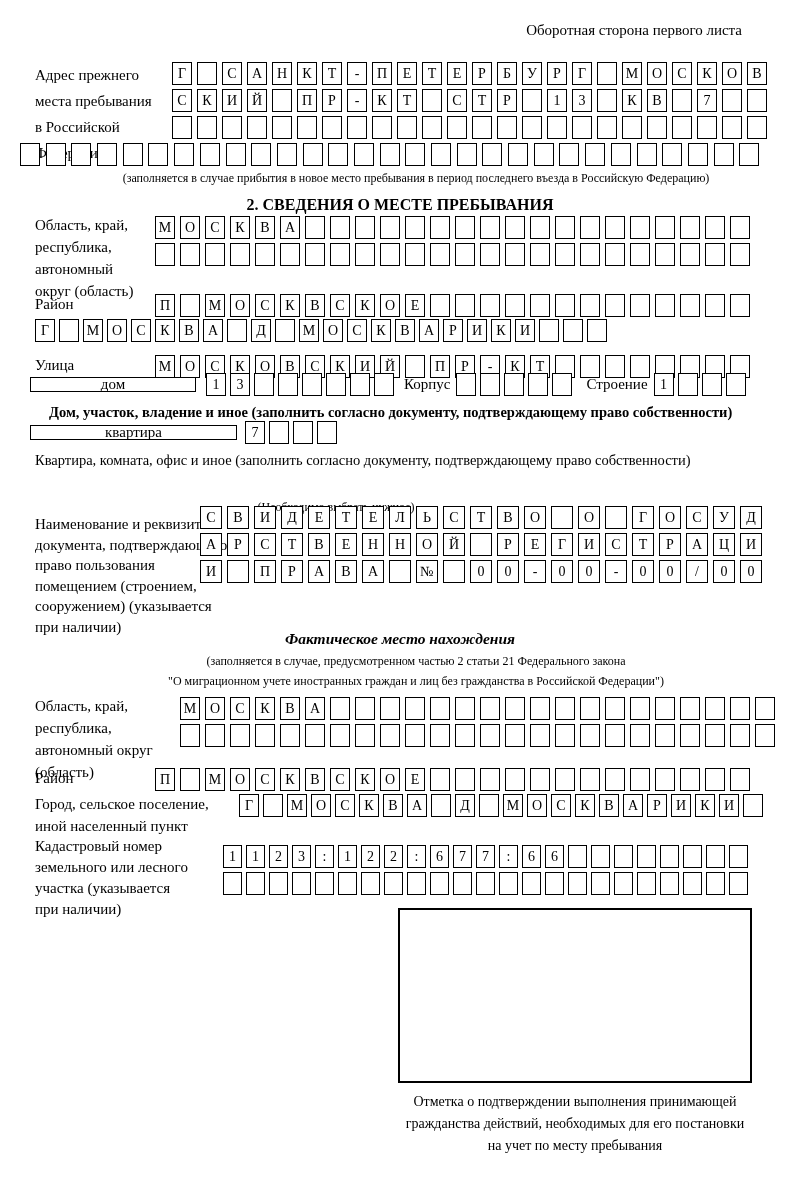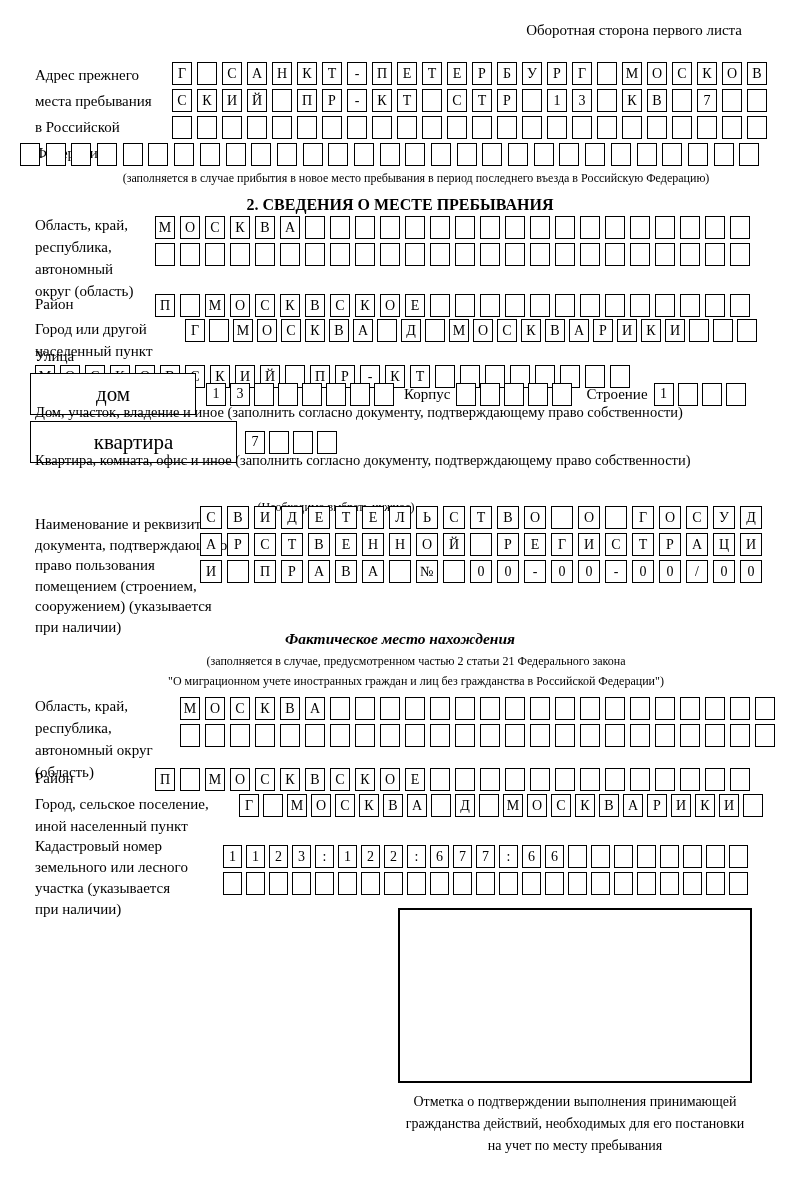--- a/index.html
+++ b/index.html
@@ -33,23 +33,23 @@
 
   .centered { width:800px; text-align:center; }
   .note { font-size:12px;margin-left:16px; }
   .bold { font-weight:bold; }
   .title { font-weight:bold; font-size:16px; }
 
   .flexrow { display:flex; align-items:flex-start; }
   .flexrow .flabel { flex:0 0 auto; padding-top:2px; }
 
   .wide-box {
-    border:1.6px solid #000; height:42px;
+    border:1.6px solid #000; height:15px;
     display:flex; align-items:center; justify-content:center;
-    font-size:21px; flex:0 0 auto; background:#fff;
+    font-size:15px; flex:0 0 auto; background:#fff;
   }
   .checkbox {
     width:22px; height:26px; border:1.6px solid #000;
     display:flex; align-items:center; justify-content:center;
     font-size:15px; flex:0 0 auto; background:#fff;
   }
   .stamp-rect { border:2px solid #000; background:#fff; }
   .caption { font-size:14.5px; }
   .stamp-cap div { line-height:22px; font-size:14px; text-align:center; }
 </style>
@@ -266,24 +266,20 @@
         <div class="cell"></div>
         <div class="cell"></div>
         <div class="cell"></div>
         <div class="cell"></div>
         <div class="cell"></div>
         <div class="cell"></div>
       </div>
   </div>
 
   <div class="abs flexrow" style="top:316px; left:35px;">
-    <div class="flabel lines lh22" style="width:150px;">
-        <div>Город или другой</div>
-        <div>населенный пункт</div>
-      </div>
     <div class="cellrow g-tight" style="margin-top:3px;">
         <div class="cell">Г</div>
         <div class="cell"></div>
         <div class="cell">М</div>
         <div class="cell">О</div>
         <div class="cell">С</div>
         <div class="cell">К</div>
         <div class="cell">В</div>
         <div class="cell">А</div>
         <div class="cell"></div>
@@ -298,21 +294,21 @@
         <div class="cell">Р</div>
         <div class="cell">И</div>
         <div class="cell">К</div>
         <div class="cell">И</div>
         <div class="cell"></div>
         <div class="cell"></div>
         <div class="cell"></div>
       </div>
   </div>
 
-  <div class="abs flexrow" style="top:346px; left:35px;flex-direction:column;">
+  <div class="abs flexrow" style="top:355px; left:35px;">
     <div class="flabel" style="width:120px;">Улица</div>
     <div class="cellrow">
         <div class="cell">М</div>
         <div class="cell">О</div>
         <div class="cell">С</div>
         <div class="cell">К</div>
         <div class="cell">О</div>
         <div class="cell">В</div>
         <div class="cell">С</div>
         <div class="cell">К</div>
@@ -356,21 +352,21 @@
         <div class="cell"></div>
       </div>
     <div style="margin-left:14px;">Строение</div>
     <div class="cellrow g-tight" style="margin-left:6px;">
         <div class="cell">1</div>
         <div class="cell"></div>
         <div class="cell"></div>
         <div class="cell"></div>
       </div>
   </div>
-  <div class="abs caption" style="top:404px; left:35px;">Дом, участок, владение и иное (заполнить согласно документу, подтверждающему право собственности)</div>
+  <div class="abs caption" style="top:404px; left:49px;font-weight:bold;">Дом, участок, владение и иное (заполнить согласно документу, подтверждающему право собственности)</div>
 
   <div class="abs flexrow" style="top:421px; left:30px; align-items:center;">
     <div class="wide-box" style="width:207px;">квартира</div>
     <div class="cellrow g-tight" style="margin-left:8px;">
         <div class="cell">7</div>
         <div class="cell"></div>
         <div class="cell"></div>
         <div class="cell"></div>
       </div>
   </div>

